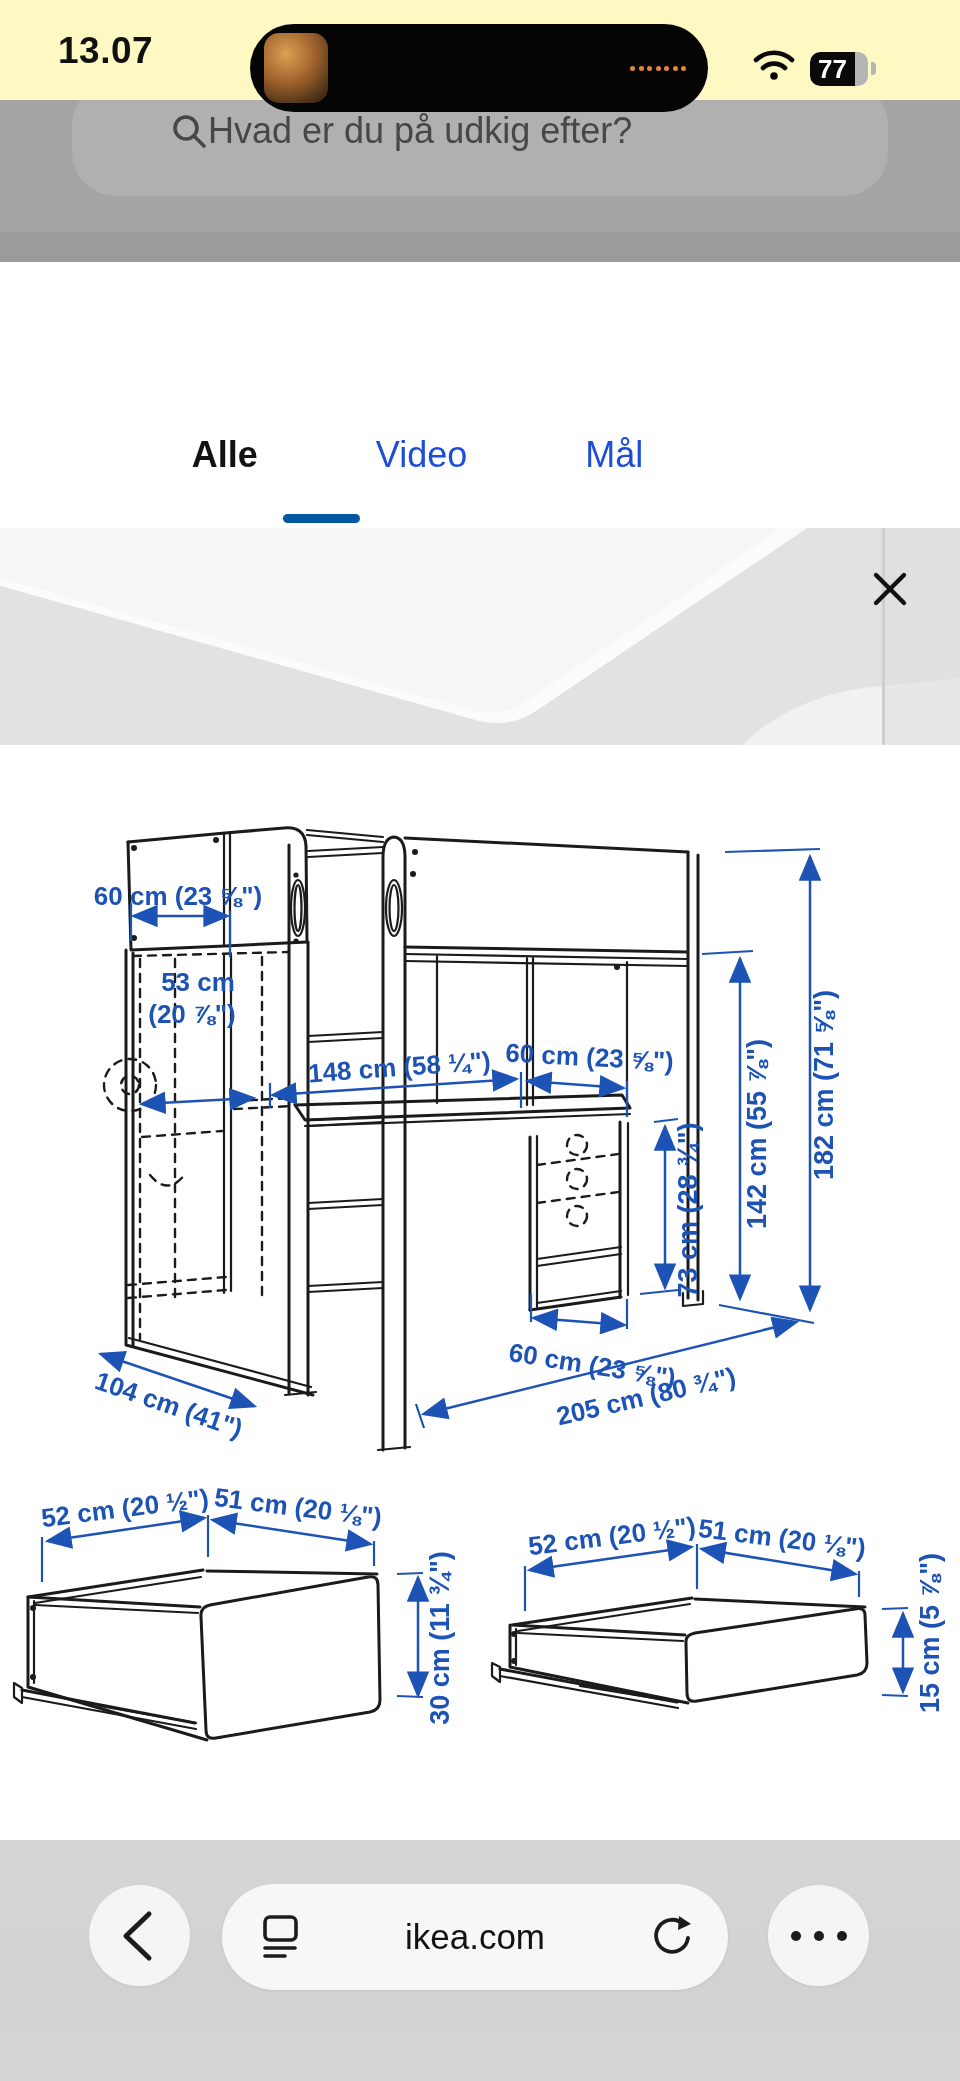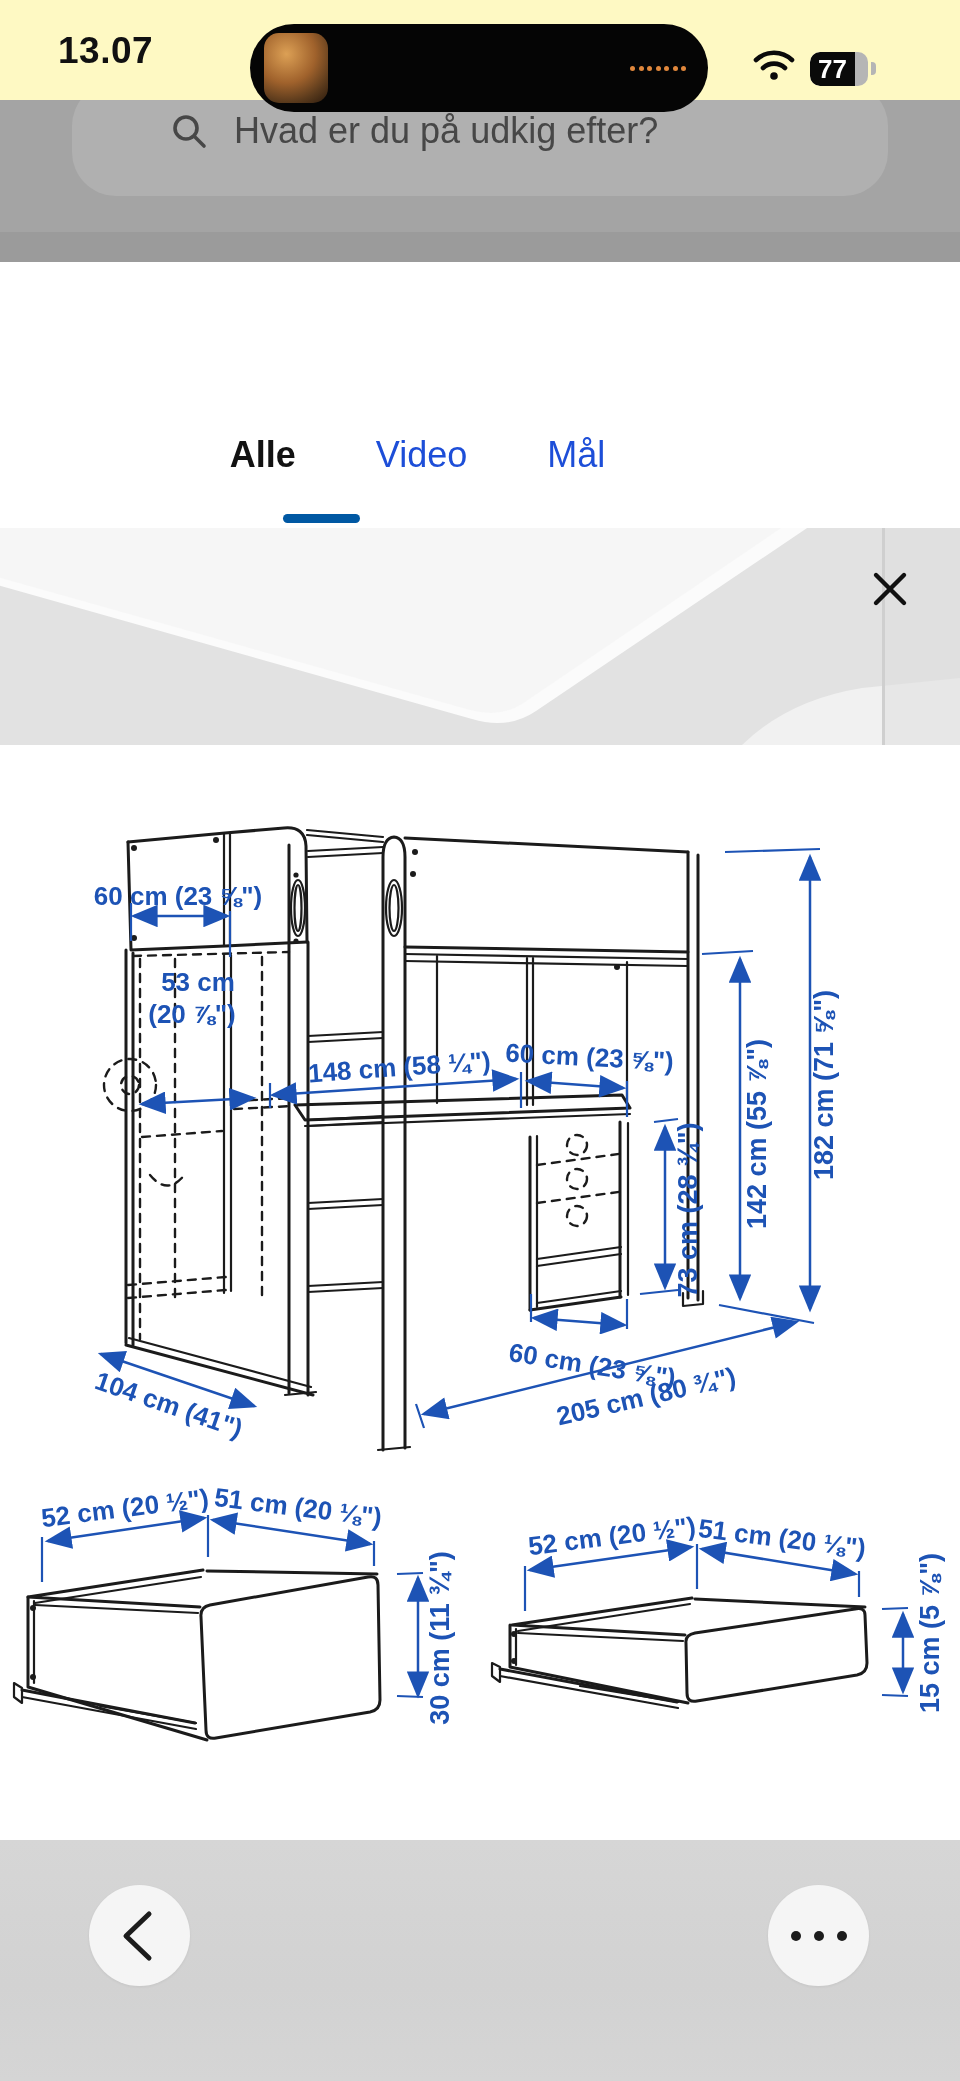--- a/index.html
+++ b/index.html
@@ -18,29 +18,29 @@
   .battery{position:absolute;left:810px;top:52px;width:58px;height:34px;border-radius:10px;
            background:#b5b5b5;overflow:hidden;}
   .battery-fill{position:absolute;left:0;top:0;width:45px;height:34px;background:#0a0a0a;
            border-radius:10px 0 0 10px;color:#fff;font-size:26px;font-weight:700;
            display:flex;align-items:center;justify-content:center;text-align:center;}
   .battery-nub{position:absolute;left:871px;top:62px;width:5px;height:13px;border-radius:0 4px 4px 0;background:#b5b5b5;}
 
   
   .dim-strip{position:absolute;left:0;top:100px;width:960px;height:162px;background:#a4a4a4;z-index:10;}
   .search-pill{position:absolute;left:72px;top:-18px;width:816px;height:114px;border-radius:44px;background:#b0b0b0;}
-  .search-inner{position:absolute;left:98px;top:28px;display:flex;align-items:center;gap:26px;}
+  .search-inner{position:absolute;left:98px;top:28px;display:flex;align-items:center;}
   .search-text{font-size:36px;color:#474747;}
   .dim-band{position:absolute;left:0;top:132px;width:960px;height:30px;background:#9b9b9b;}
 
   
   .sheet{position:absolute;left:0;top:262px;width:960px;height:266px;background:#ffffff;
          border-radius:42px 42px 0 0;z-index:20;}
   .close-btn{position:absolute;left:866px;top:303px;width:48px;height:48px;background:none;border:none;padding:0;cursor:pointer;}
-  .tabs{position:absolute;left:0;top:172px;width:835px;display:flex;justify-content:center;gap:76px;align-items:baseline;}
+  .tabs{position:absolute;left:0;top:172px;width:835px;display:flex;justify-content:center;gap:114px;align-items:baseline;}
   .tab{font-size:36px;color:#1d4ed8;font-weight:500;background:none;border:none;padding:0 2px;cursor:pointer;
        font-family:"Liberation Sans",sans-serif;}
   .tab.active{color:#121212;font-weight:700;}
   .tab-underline{position:absolute;left:283px;top:252px;width:77px;height:9px;border-radius:5px;background:#0058a3;}
 
   
   .photo-area{position:absolute;left:0;top:528px;width:960px;height:217px;background:#e2e2e2;overflow:hidden;z-index:5;}
 
   
   .diagram-area{position:absolute;left:0;top:745px;width:960px;height:1095px;background:#ffffff;}
@@ -329,20 +329,32 @@
   </svg>
   </div>
 
   <div class="toolbar">
     <button class="circle-btn back-btn" aria-label="back">
       <svg width="101" height="101" viewBox="0 0 101 101">
         <path d="M60,29 L37,51 L60,73" stroke="#1c1c1c" stroke-width="5" fill="none" stroke-linecap="round" stroke-linejoin="round"></path>
       </svg>
     </button>
 
+    <div class="addr">
+      <svg class="addr-reader" width="48" height="48" viewBox="0 0 48 48">
+        <rect x="7" y="4" width="31" height="23" rx="5" stroke="#1c1c1c" stroke-width="3.6" fill="none"></rect>
+        <line x1="7" y1="35" x2="37" y2="35" stroke="#1c1c1c" stroke-width="3.6" stroke-linecap="round"></line>
+        <line x1="7" y1="43" x2="27" y2="43" stroke="#1c1c1c" stroke-width="3.6" stroke-linecap="round"></line>
+      </svg>
+      <div class="addr-url">ikea.com</div>
+      <svg class="addr-reload" width="46" height="46" viewBox="0 0 46 46">
+        <path d="M36,11 A16,16 0 1 0 40,24" stroke="#1c1c1c" stroke-width="3.8" fill="none" stroke-linecap="round"></path>
+        <path d="M31,2 L43,10 L30,16 Z" fill="#1c1c1c"></path>
+      </svg>
+    </div>
 
     <button class="circle-btn more-btn" aria-label="more">
       <i></i>
       <i></i>
       <i></i>
     </button>
   </div>
 
 </div>
 

